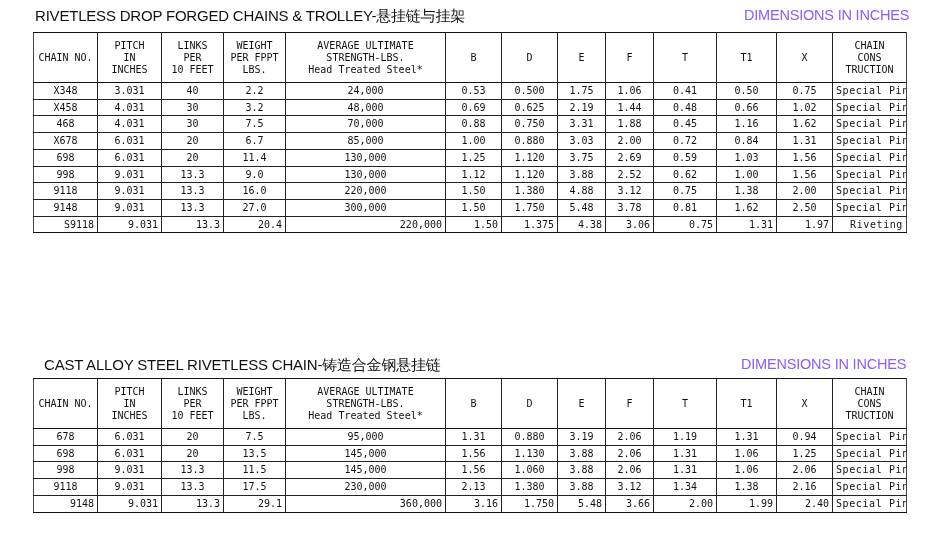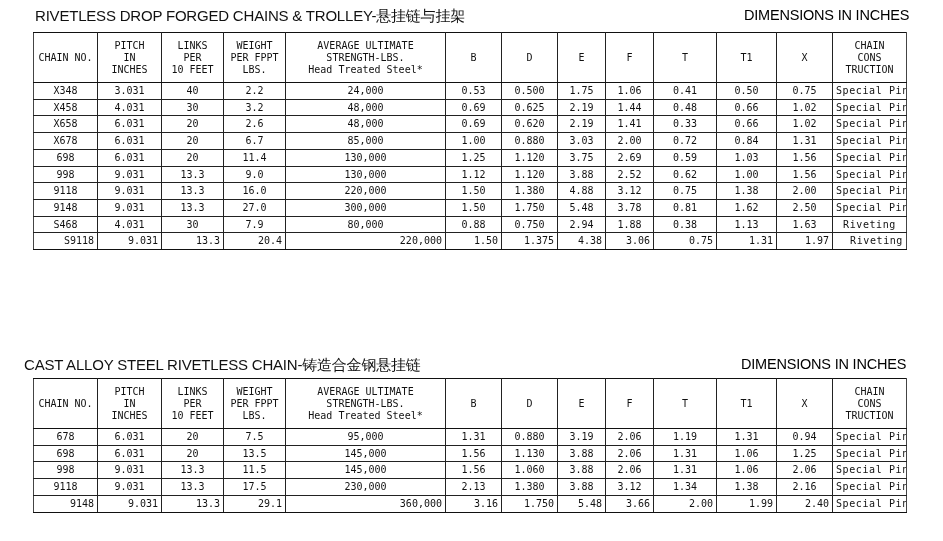--- a/index.html
+++ b/index.html
@@ -1,18 +1,18 @@
 <!DOCTYPE html>
 <html><head>
 <meta charset="utf-8">
 <style>
   html, body { margin:0; padding:0; background:#ffffff; }
   body { width:943px; height:541px; position:relative; overflow:hidden; color:#111; }
   .sec-title { position:absolute; font-family:"Liberation Sans", sans-serif; font-size:15px; letter-spacing:-0.2px; color:#111; white-space:nowrap; }
-  .sec-right { position:absolute; font-family:"Liberation Sans", sans-serif; font-size:14.5px; letter-spacing:-0.2px; color:#000000; white-space:nowrap; }
+  .sec-right { position:absolute; font-family:"Liberation Sans", sans-serif; font-size:14.5px; letter-spacing:-0.2px; color:#8b5cf6; white-space:nowrap; }
   table.spec { position:absolute; border-collapse:collapse; font-family:"DejaVu Sans Mono", monospace; font-size:10px; color:#111; table-layout:fixed; }
   table.spec th, table.spec td { border-left:1px solid #222; border-right:1px solid #222; padding:0 3px; text-align:center; white-space:nowrap; overflow:hidden; }
   table.spec thead th { border-top:1.5px solid #111; border-bottom:1.5px solid #111; font-weight:normal; font-size:10px; line-height:12px; vertical-align:middle; }
   table.spec tbody td { border-bottom:1px solid #222; height:15.7px; line-height:15.7px; padding-top:0; padding-bottom:0; }
   table.spec tbody tr:last-child td { border-bottom:1.5px solid #111;text-align:right; }
   table.spec th:first-child, table.spec td:first-child { border-left:1px solid #444; }
   table.spec th:last-child, table.spec td:last-child { border-right:1px solid #444; }
   td.r { text-align:right; padding-right:6px; }
   td.c { text-align:center; }
   td.l { text-align:left; padding-left:4px; letter-spacing:0.6px; }
@@ -102,32 +102,32 @@
         <td class="r">0.69</td>
         <td class="c">0.625</td>
         <td class="c">2.19</td>
         <td class="c">1.44</td>
         <td class="c">0.48</td>
         <td class="c">0.66</td>
         <td class="c">1.02</td>
         <td class="l">Special Pin</td>
       </tr>
       <tr>
-        <td class="c">X658</td>
-        <td class="r">6.031</td>
-        <td class="c">20</td>
-        <td class="c">2.6</td>
-        <td class="c">48,000</td>
-        <td class="r">0.69</td>
-        <td class="c">0.620</td>
-        <td class="c">2.19</td>
-        <td class="c">1.41</td>
-        <td class="c">0.33</td>
-        <td class="c">0.66</td>
-        <td class="c">1.02</td>
+        <td class="c">468</td>
+        <td class="r">4.031</td>
+        <td class="c">30</td>
+        <td class="c">7.5</td>
+        <td class="c">70,000</td>
+        <td class="r">0.88</td>
+        <td class="c">0.750</td>
+        <td class="c">3.31</td>
+        <td class="c">1.88</td>
+        <td class="c">0.45</td>
+        <td class="c">1.16</td>
+        <td class="c">1.62</td>
         <td class="l">Special Pin</td>
       </tr>
       <tr>
         <td class="c">X678</td>
         <td class="r">6.031</td>
         <td class="c">20</td>
         <td class="c">6.7</td>
         <td class="c">85,000</td>
         <td class="r">1.00</td>
         <td class="c">0.880</td>
@@ -192,53 +192,38 @@
         <td class="r">1.50</td>
         <td class="c">1.750</td>
         <td class="c">5.48</td>
         <td class="c">3.78</td>
         <td class="c">0.81</td>
         <td class="c">1.62</td>
         <td class="c">2.50</td>
         <td class="l">Special Pin</td>
       </tr>
       <tr>
-        <td class="c">S468</td>
-        <td class="r">4.031</td>
-        <td class="c">30</td>
-        <td class="c">7.9</td>
-        <td class="c">80,000</td>
-        <td class="r">0.88</td>
-        <td class="c">0.750</td>
-        <td class="c">2.94</td>
-        <td class="c">1.88</td>
-        <td class="c">0.38</td>
-        <td class="c">1.13</td>
-        <td class="c">1.63</td>
-        <td class="l">Riveting</td>
-      </tr>
-      <tr>
         <td class="c">S9118</td>
         <td class="r">9.031</td>
         <td class="c">13.3</td>
         <td class="c">20.4</td>
         <td class="c">220,000</td>
         <td class="r">1.50</td>
         <td class="c">1.375</td>
         <td class="c">4.38</td>
         <td class="c">3.06</td>
         <td class="c">0.75</td>
         <td class="c">1.31</td>
         <td class="c">1.97</td>
         <td class="l">Riveting</td>
       </tr>
     </tbody>
 </table>
 
-<div class="sec-title" style="left:24px; top:356px;">CAST ALLOY STEEL RIVETLESS CHAIN-铸造合金钢悬挂链</div>
+<div class="sec-title" style="left:44px; top:356px;">CAST ALLOY STEEL RIVETLESS CHAIN-铸造合金钢悬挂链</div>
 <div class="sec-right" style="left:741px; top:356px;">DIMENSIONS IN INCHES</div>
 
 <table class="spec" id="t2" style="left:33px; top:378px; width:873px;">
   <colgroup>
     <col style="width:64px">
       <col style="width:64px">
       <col style="width:62px">
       <col style="width:62px">
     <col style="width:160px">
       <col style="width:56px">

